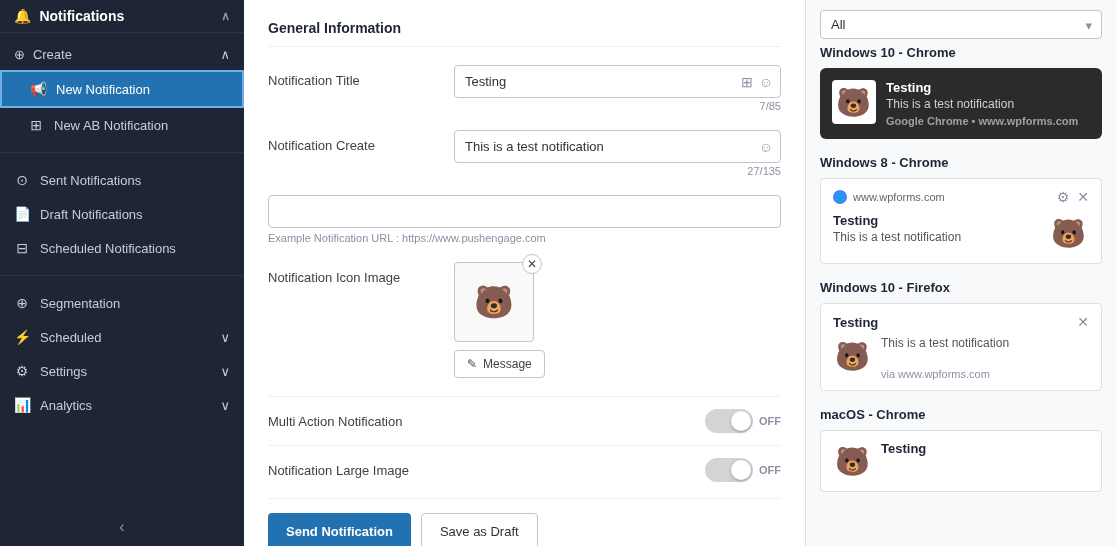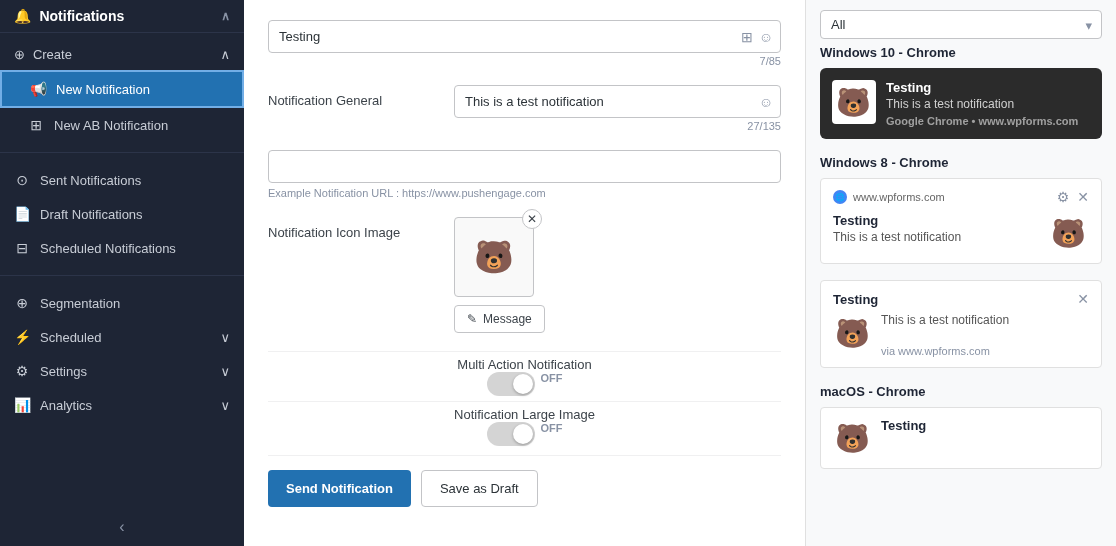--- a/index.html
+++ b/index.html
@@ -30,23 +30,23 @@
     .form-control-wrap { flex: 1; }
     .form-input { width: 100%; border: 1px solid #c3c4c7; border-radius: 4px; padding: 8px 36px 8px 10px; font-size: 13px; color: #2c3338; outline: none; }
     .input-wrapper { position: relative; }
     .input-icons { position: absolute; right: 8px; top: 50%; transform: translateY(-50%); display: flex; gap: 6px; color: #8892a4; font-size: 14px; }
     .char-count { font-size: 11px; color: #8892a4; text-align: right; margin-top: 2px; }
     .url-placeholder-text { font-size: 11px; color: #8892a4; margin-top: 4px; }
     .icon-image-container { position: relative; display: inline-block; margin-bottom: 8px; }
     .icon-image-box { width: 80px; height: 80px; border: 1px solid #c3c4c7; border-radius: 4px; overflow: hidden; display: flex; align-items: center; justify-content: center; background: #f9f9f9; }
     .remove-icon-btn { position: absolute; top: -8px; right: -8px; width: 20px; height: 20px; background: #fff; border: 1px solid #c3c4c7; border-radius: 50%; display: flex; align-items: center; justify-content: center; cursor: pointer; font-size: 12px; color: #3c434a; }
     .change-btn { display: flex; align-items: center; gap: 6px; padding: 6px 12px; border: 1px solid #c3c4c7; background: #fff; border-radius: 4px; cursor: pointer; font-size: 12px; color: #3c434a; }
-    .toggle-row { display: flex; align-items: center; justify-content: space-between; padding: 5px 0; border-top: 1px solid #f0f0f1; flex-direction: column; }
+    .toggle-row { display: flex; align-items: center; justify-content: space-between; padding: 12px 0; border-top: 1px solid #f0f0f1; }
     .toggle-label { font-size: 13px; color: #3c434a; }
-    .toggle-switch { display: flex; align-items: flex-start; gap: 6px; }
+    .toggle-switch { display: flex; align-items: center; gap: 6px; }
     .toggle-track { width: 48px; height: 24px; background: #d4d4d4; border-radius: 12px; position: relative; cursor: pointer; }
     .toggle-thumb { width: 20px; height: 20px; background: #fff; border-radius: 50%; position: absolute; top: 2px; right: 2px; box-shadow: 0 1px 3px rgba(0,0,0,0.3); }
     .toggle-off-label { font-size: 11px; color: #8892a4; font-weight: 600; }
     .footer-buttons { display: flex; gap: 10px; padding: 14px 0 4px; border-top: 1px solid #f0f0f1; margin-top: 4px; }
     .btn-primary { background: #2271b1; color: #fff; border: none; padding: 10px 18px; border-radius: 4px; cursor: pointer; font-size: 13px; font-weight: 600; }
     .btn-secondary { background: #fff; color: #2c3338; border: 1px solid #c3c4c7; padding: 10px 18px; border-radius: 4px; cursor: pointer; font-size: 13px; }
 
     
     .preview-panel { width: 310px; background: #f8f9fa; overflow-y: auto; padding: 10px 14px; flex-shrink: 0; }
     .preview-filter { display: flex; align-items: center; margin-bottom: 6px; }
@@ -170,36 +170,38 @@
   </div>
 
   <div class="sidebar-bottom">
     <span class="sidebar-collapse-btn">‹</span>
   </div>
 </div>
 
 <div class="main">
 
   <div class="form-panel">
+    <div class="form-section-title">General Information</div>
 
     <div class="form-row">
+      <div class="form-label">Notification Title</div>
       <div class="form-control-wrap">
         <div class="input-wrapper">
           <input class="form-input" type="text" value="Testing" style="">
           <div class="input-icons">
             <span>⊞</span>
             <span>☺</span>
           </div>
         </div>
         <div class="char-count">7/85</div>
       </div>
     </div>
 
     <div class="form-row">
-      <div class="form-label">Notification General</div>
+      <div class="form-label">Notification Create</div>
       <div class="form-control-wrap">
         <div class="input-wrapper">
           <input class="form-input" type="text" value="This is a test notification" style="">
           <div class="input-icons">
             <span>☺</span>
           </div>
         </div>
         <div class="char-count">27/135</div>
       </div>
     </div>
@@ -297,20 +299,21 @@
           <div class="notif-win8-text">
             <div class="notif-win8-title">Testing</div>
             <div class="notif-win8-message">This is a test notification</div>
           </div>
           <div class="notif-win8-img">🐻</div>
         </div>
       </div>
     </div>
 
     <div class="preview-os-group">
+      <div class="preview-os-title">Windows 10 - Firefox</div>
       <div class="notif-win10-ff">
         <div class="notif-win10-ff-header">
           <div class="notif-win10-ff-title">Testing</div>
           <span class="notif-win10-ff-close">✕</span>
         </div>
         <div class="notif-win10-ff-body">
           <div class="notif-win10-ff-icon">🐻</div>
           <div class="notif-win10-ff-text">
             <div class="notif-win10-ff-message">This is a test notification</div>
             <div class="notif-win10-ff-source">via www.wpforms.com</div>

